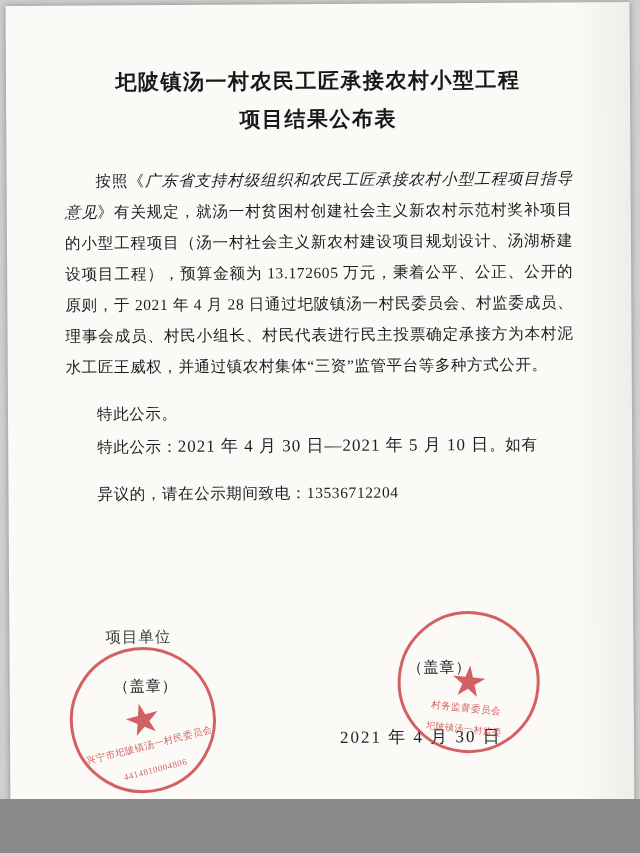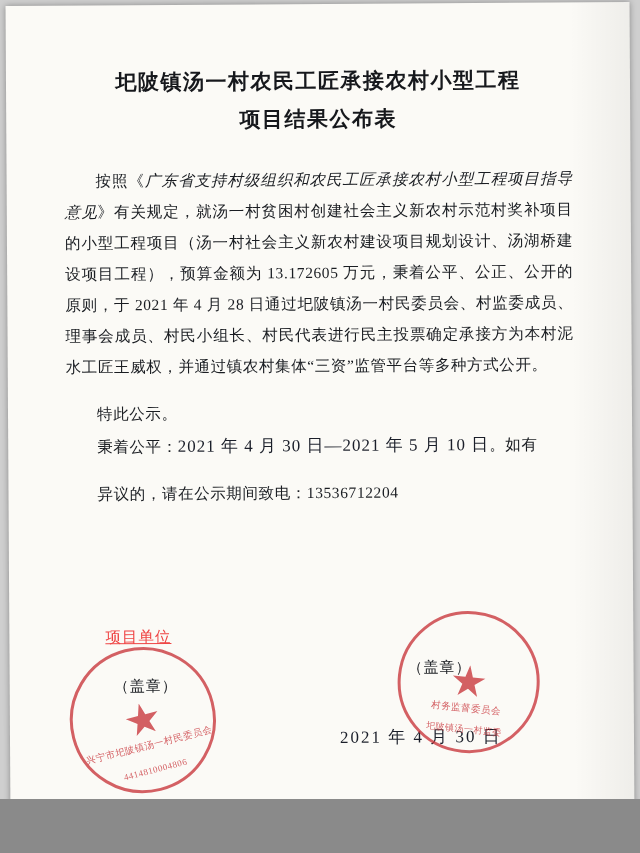--- a/index.html
+++ b/index.html
@@ -113,22 +113,21 @@
     top: 600px;
     width: 624px;
     height: 216px;
   }
   .unit-label {
     position: absolute;
     left: 96px;
     top: 22px;
     font-size: 15.5px;
     letter-spacing: 1px;
-    color: #ef4444;
-    text-decoration: underline;
+    color: #404040;
   }
   .seal-word-left {
     position: absolute;
     left: 104px;
     top: 72px;
     font-size: 15px;
     color: #1a1d22;
     letter-spacing: 1px;
   }
   .seal-word-right {
@@ -216,21 +215,21 @@
         <div class="title-line">圯陂镇汤一村农民工匠承接农村小型工程</div>
         <div class="title-line">项目结果公布表</div>
       </div>
 
       <div class="body-block">
 
         <p class="para"><span>按照《</span><span class="quoted">广东省支持村级组织和农民工匠承接农村小型工程项目指导意见</span><span>》有关规定，就汤一村贫困村创建社会主义新农村示范村奖补项目的小型工程项目（汤一村社会主义新农村建设项目规划设计、汤湖桥建设项目工程），预算金额为 13.172605 万元，秉着公平、公正、公开的原则，于 2021 年 4 月 28 日通过圯陂镇汤一村民委员会、村监委成员、理事会成员、村民小组长、村民代表进行民主投票确定承接方为本村泥水工匠王威权，并通过镇农村集体“三资”监管平台等多种方式公开。</span></p>
 
         <p class="para spaced">特此公示。</p>
 
-        <p class="notice-line spaced"><span>秉着公平：</span><span class="num hand">2021 年 4 月 30 日</span><span class="num hand">—</span><span class="num hand">2021 年 5 月 10 日</span><span>。如有</span></p>
+        <p class="notice-line spaced"><span>特此公示：</span><span class="num hand">2021 年 4 月 30 日</span><span class="num hand">—</span><span class="num hand">2021 年 5 月 10 日</span><span>。如有</span></p>
 
         <p class="second-line">异议的，请在公示期间致电：13536712204</p>
 
       </div>
 
       <div class="sig-area">
 
         <div class="unit-label">项目单位</div>
         <div class="seal-word-left">（盖章）</div>
         <div class="seal-word-right">（盖章）</div>

